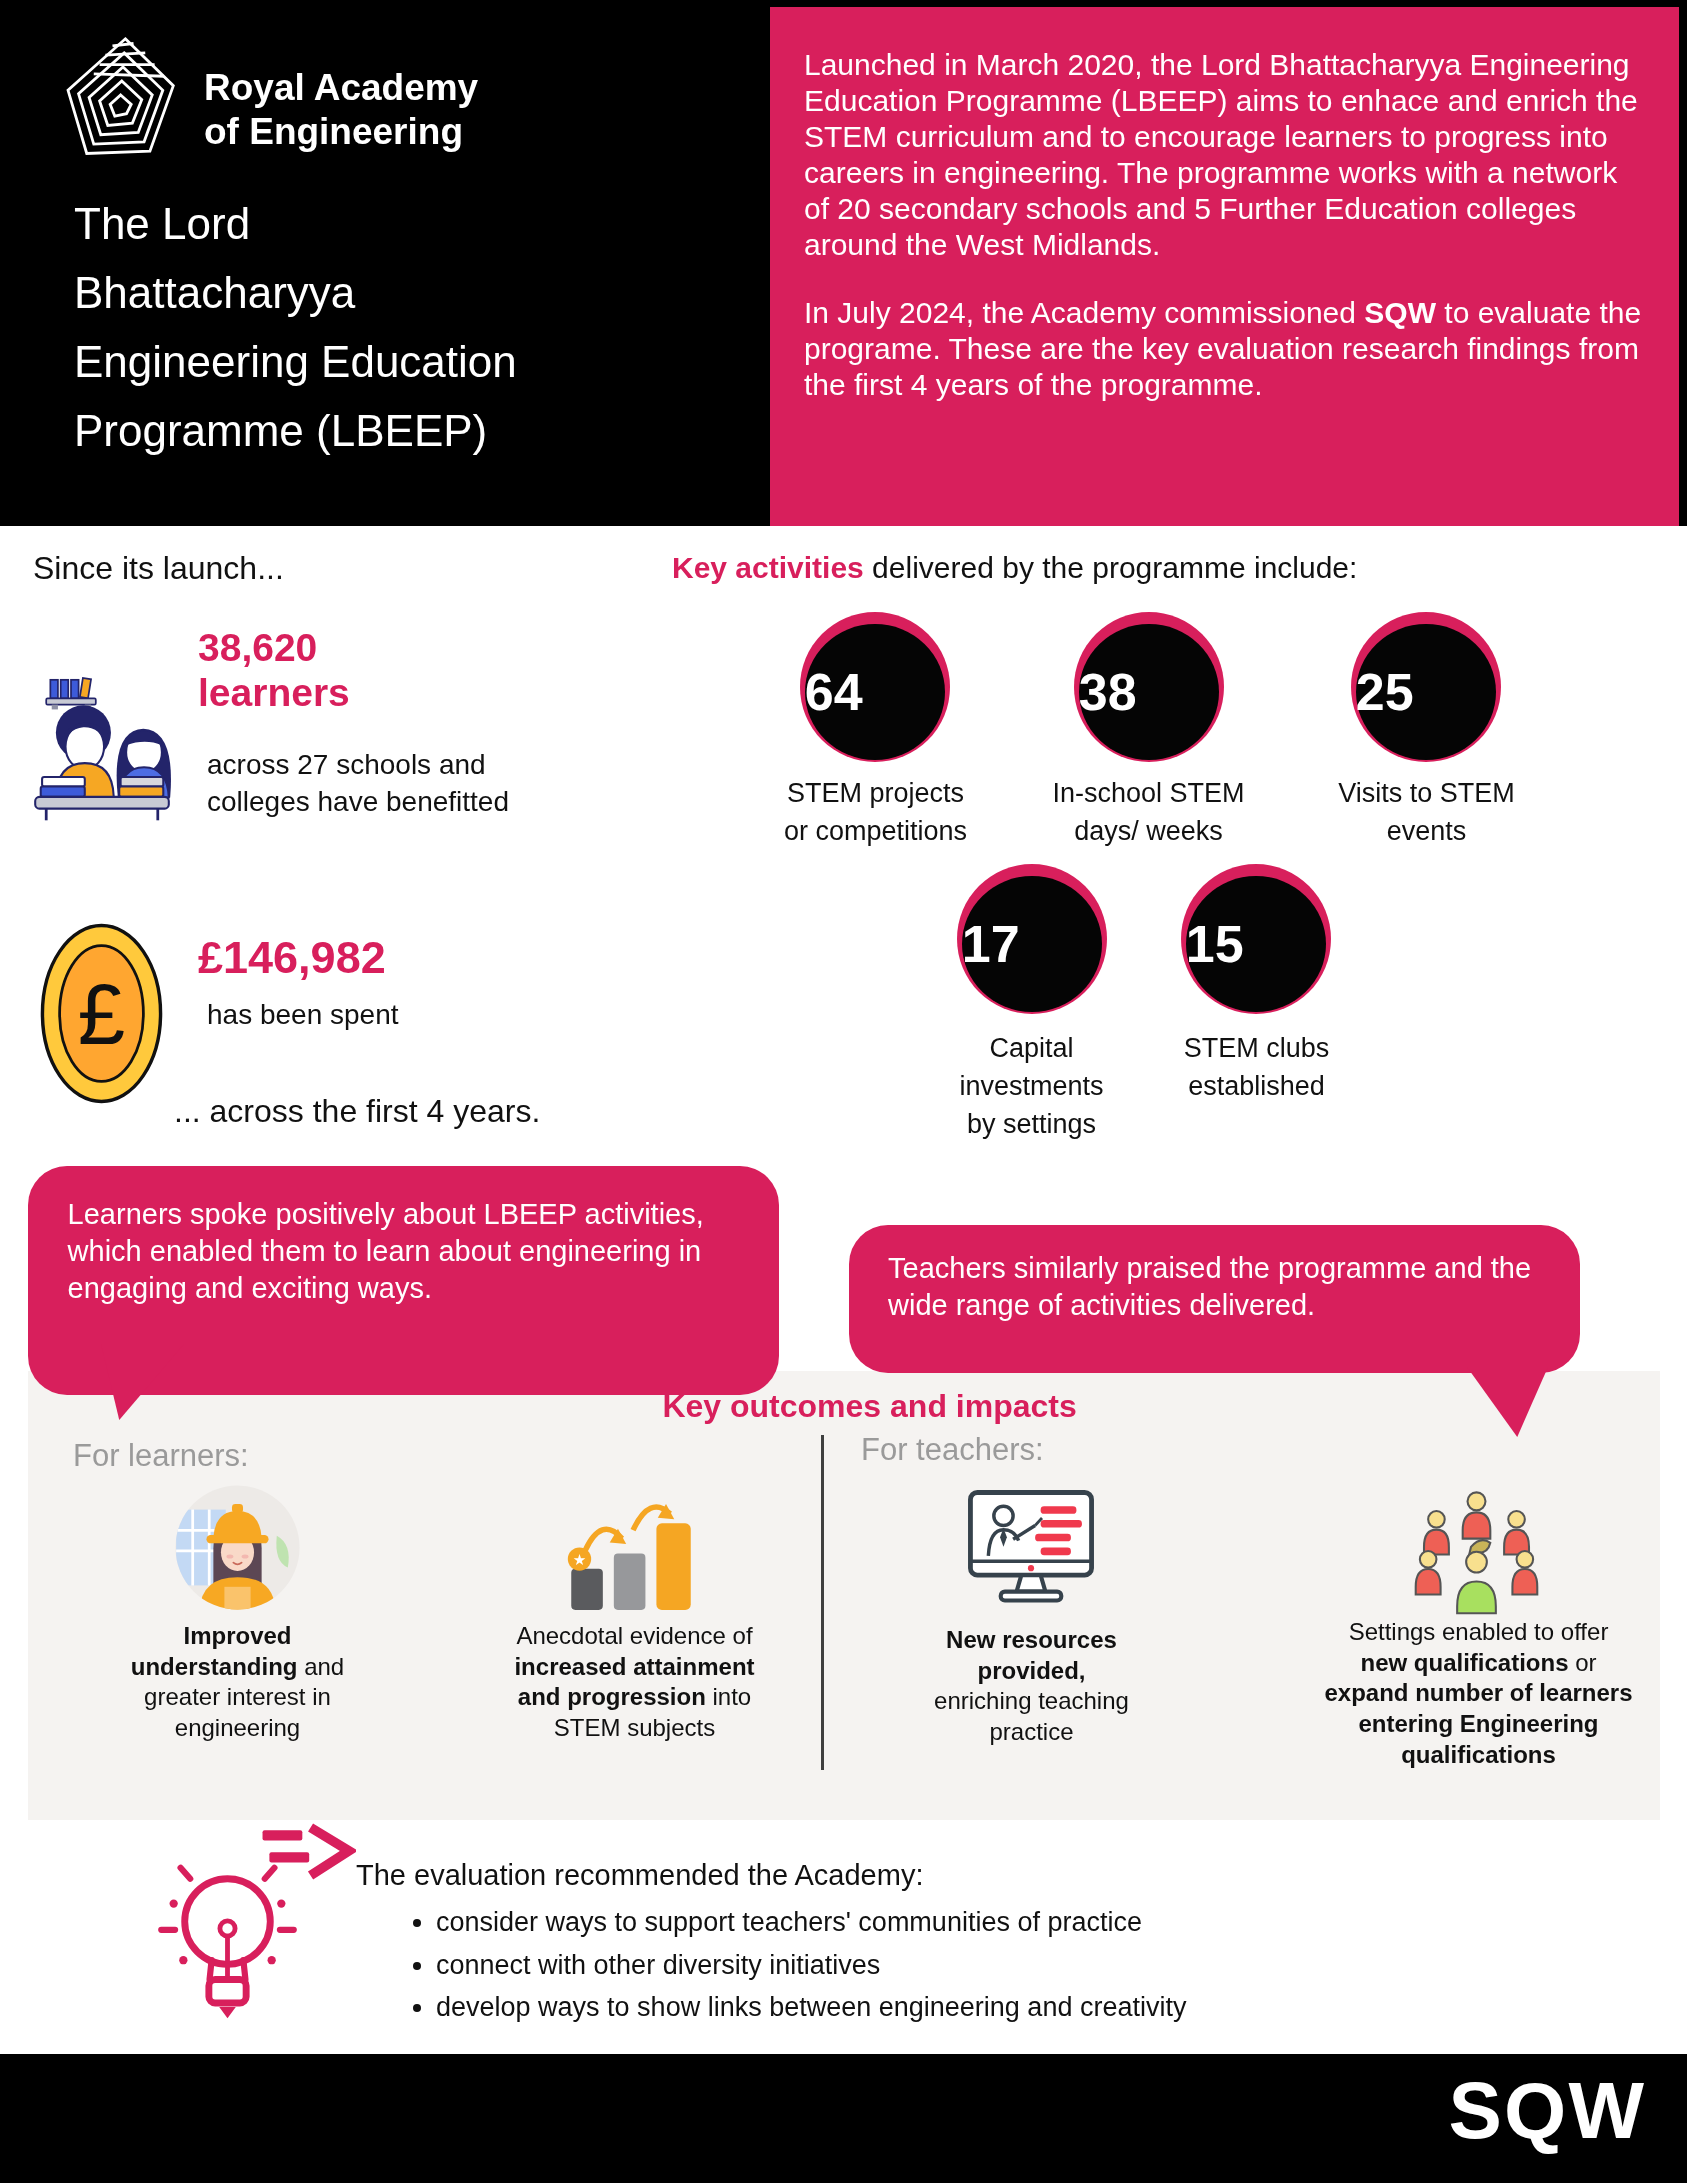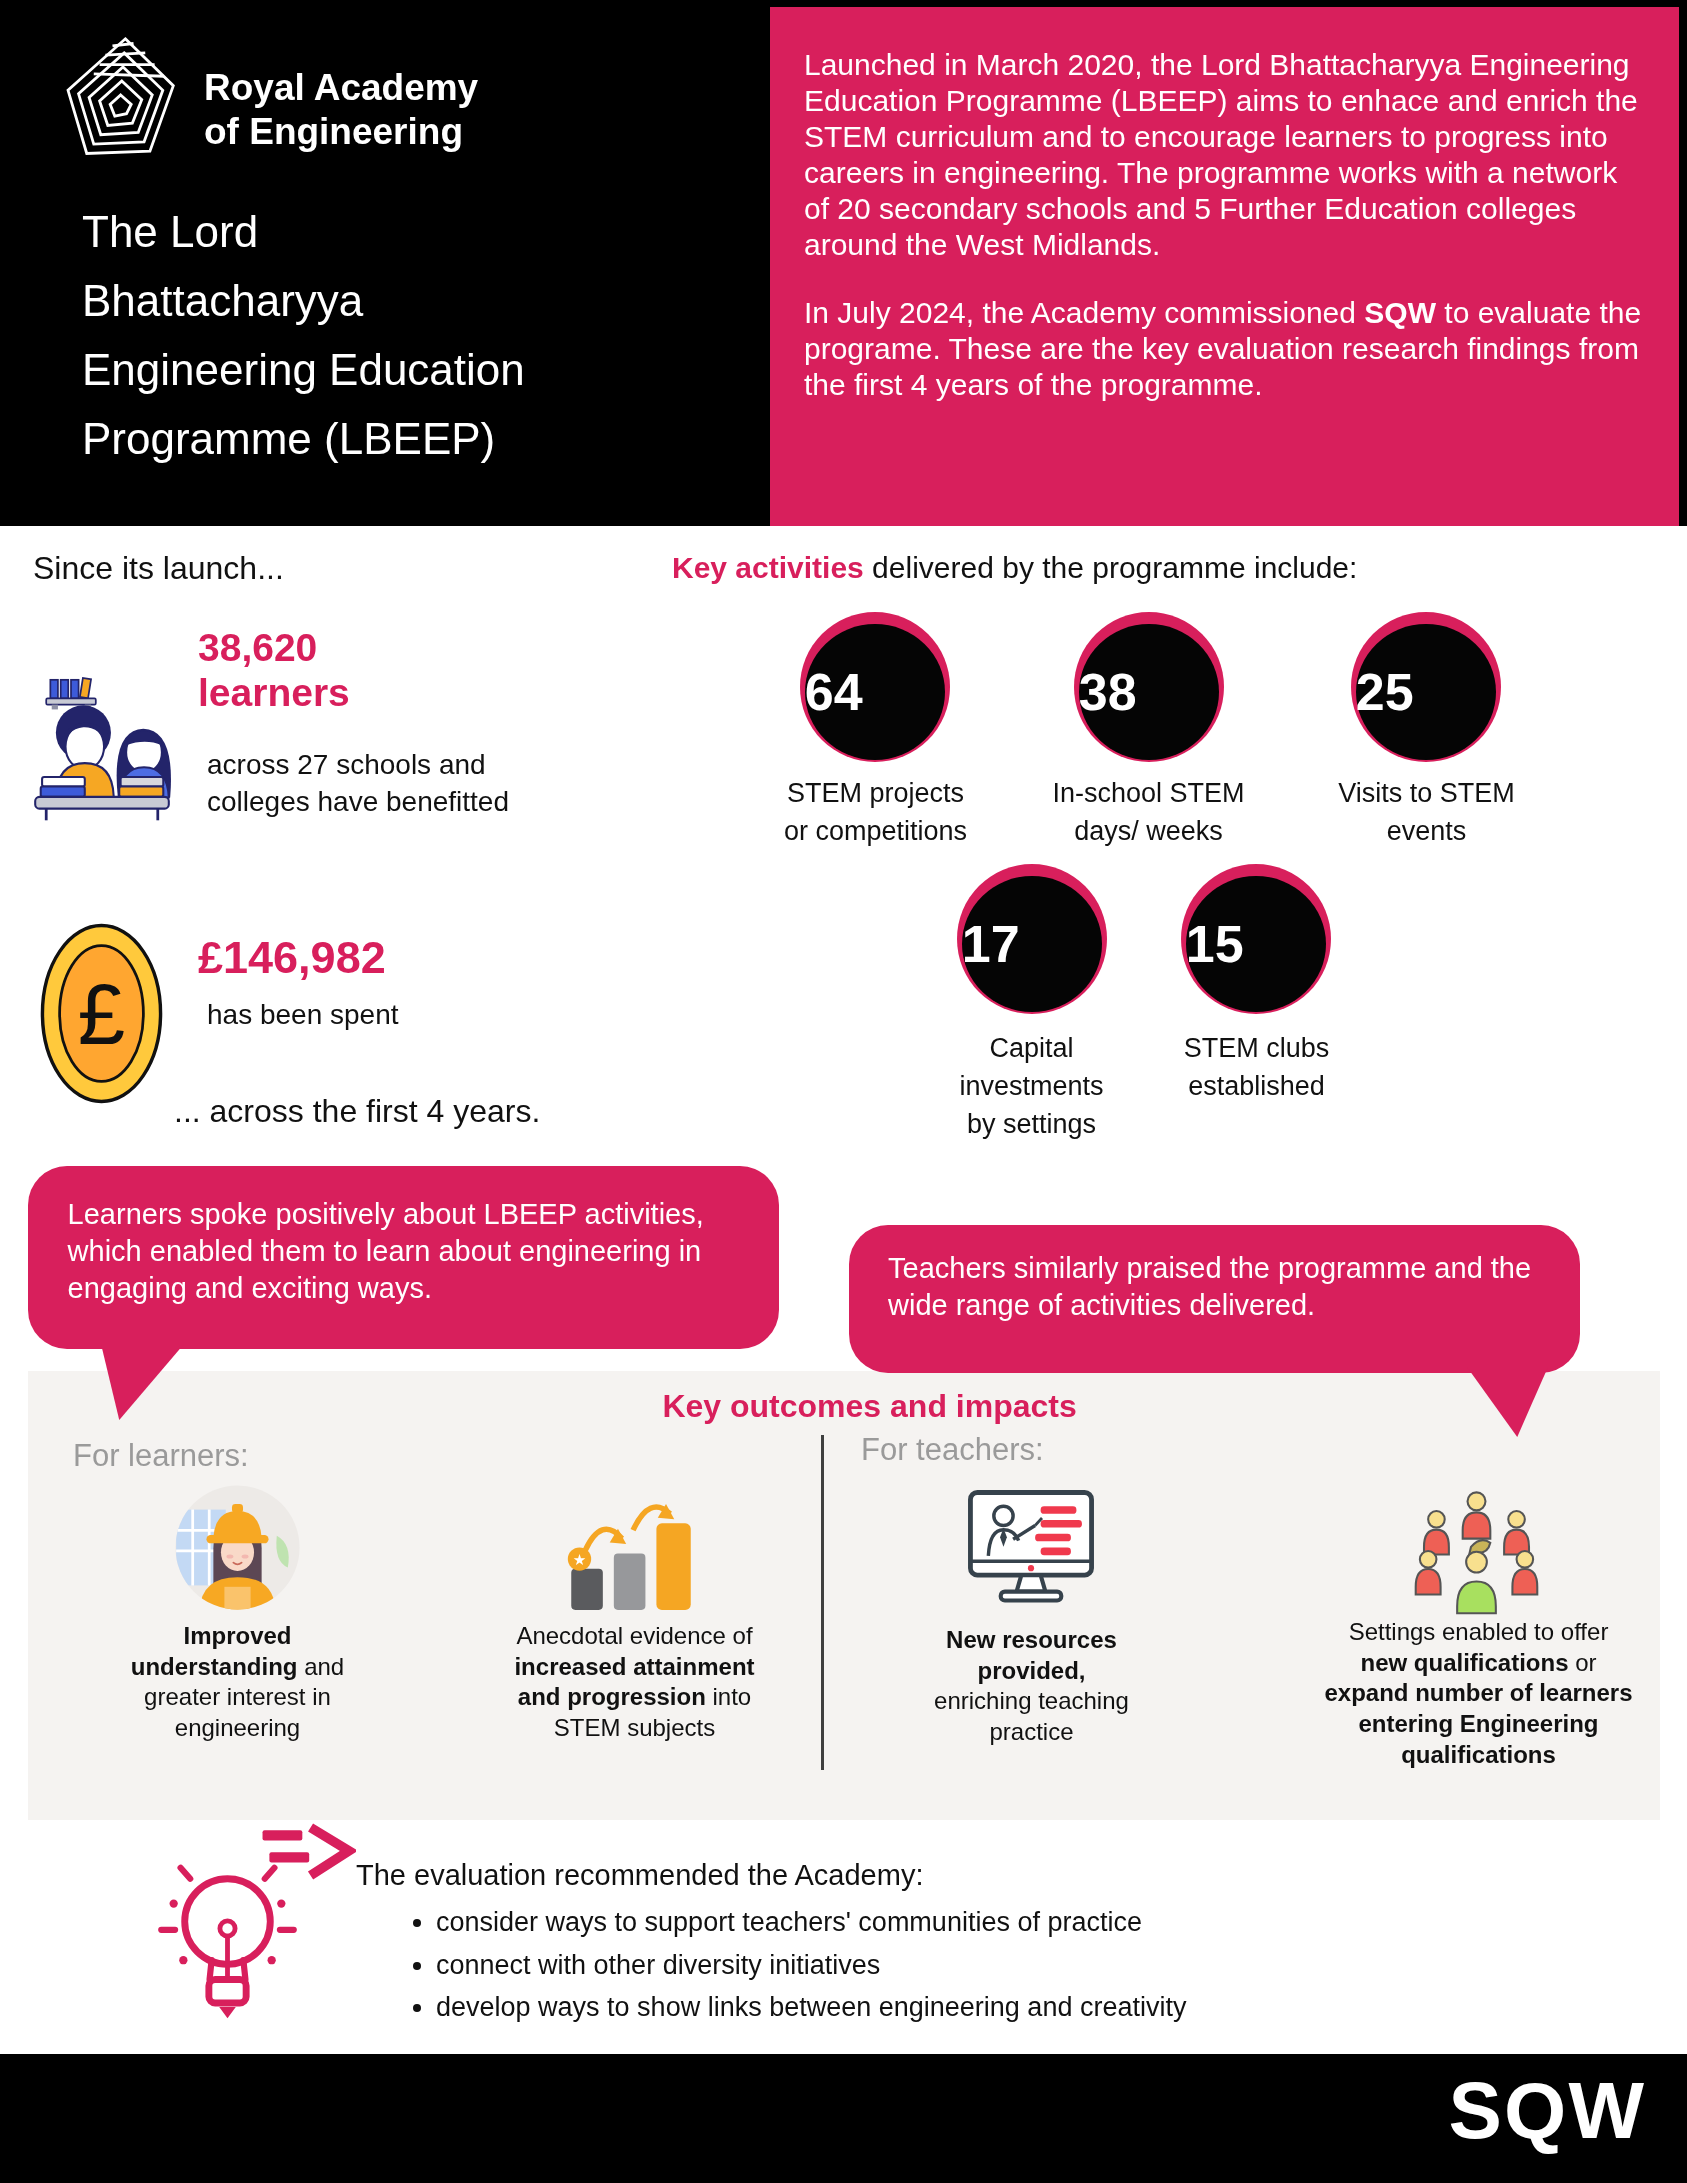--- a/index.html
+++ b/index.html
@@ -43,21 +43,21 @@
   .stat-circle{position:absolute;width:150px;height:150px;}
   .stat-circle .ring{position:absolute;inset:0;border-radius:50%;background:var(--pink);}
   .stat-circle .inner{position:absolute;left:4.8px;right:4.8px;top:11.7px;bottom:2.1px;border-radius:50%;background:#050505;
     display:flex;align-items:center;justify-content:flex-start;}
   .stat-circle .num{color:#fff;font-size:52px;font-weight:700;}
   .circle-label{position:absolute;width:289px;text-align:center;font-size:27px;line-height:1.4;color:var(--ink);}
 
   
   .bubble{position:absolute;background:var(--pink);color:#fff;border-radius:39px;font-size:29px;line-height:1.28;
     box-sizing:border-box;z-index:3;}
-  .bubble-learners{left:27.6px;top:1166px;width:751px;height:183px;padding:30px 40px;}
+  .bubble-learners{left:27.6px;top:1166px;width:751px;height:229px;padding:30px 40px;}
   .bubble-teachers{left:849px;top:1225px;width:731px;height:148px;padding:25px 39px;}
   .tail{position:absolute;background:var(--pink);z-index:3;}
   .tail-left{left:101px;top:1344px;width:83px;height:76px;clip-path:polygon(0 0,100% 0,22% 100%);}
   .tail-right{left:1467px;top:1367px;width:81px;height:70px;clip-path:polygon(0 0,100% 0,62% 100%);}
 
   
   .outcomes-panel{position:absolute;left:27.6px;top:1371px;width:1632px;height:449px;background:var(--panel);z-index:1;}
   .h-outcomes{position:absolute;left:27.6px;top:1388px;width:1684px;text-align:center;color:var(--pink);
     font-size:32px;font-weight:700;z-index:2;}
   .col-label{position:absolute;color:var(--muted);font-size:31px;z-index:2;}
@@ -104,21 +104,21 @@
       <line x1="44" y1="10" x2="62" y2="8"></line>
       <line x1="38" y1="18" x2="72" y2="16"></line>
       <line x1="33" y1="26" x2="80" y2="26"></line>
       <line x1="28" y1="34" x2="88" y2="36"></line>
     </g>
   </svg>
 
   <div class="logo-text preline">Royal Academy
 of Engineering</div>
 
-  <h1 class="header-title preline" style="margin:12px">The Lord
+  <h1 class="header-title preline" style="margin:4px">The Lord
 Bhattacharyya
 Engineering Education
 Programme (LBEEP)</h1>
 
   <div class="intro-box">
     <p>Launched in March 2020, the Lord Bhattacharyya Engineering Education Programme (LBEEP) aims to enhace and enrich the STEM curriculum and to encourage learners to progress into careers in engineering. The programme works with a network of 20 secondary schools and 5 Further Education colleges around the West Midlands.</p>
     <p><span>In July 2024, the Academy commissioned </span><b>SQW</b><span> to evaluate the programe. These are the key evaluation research findings from the first 4 years of the programme.</span></p>
   </div>
 
   <div class="h-since">Since its launch...</div>

